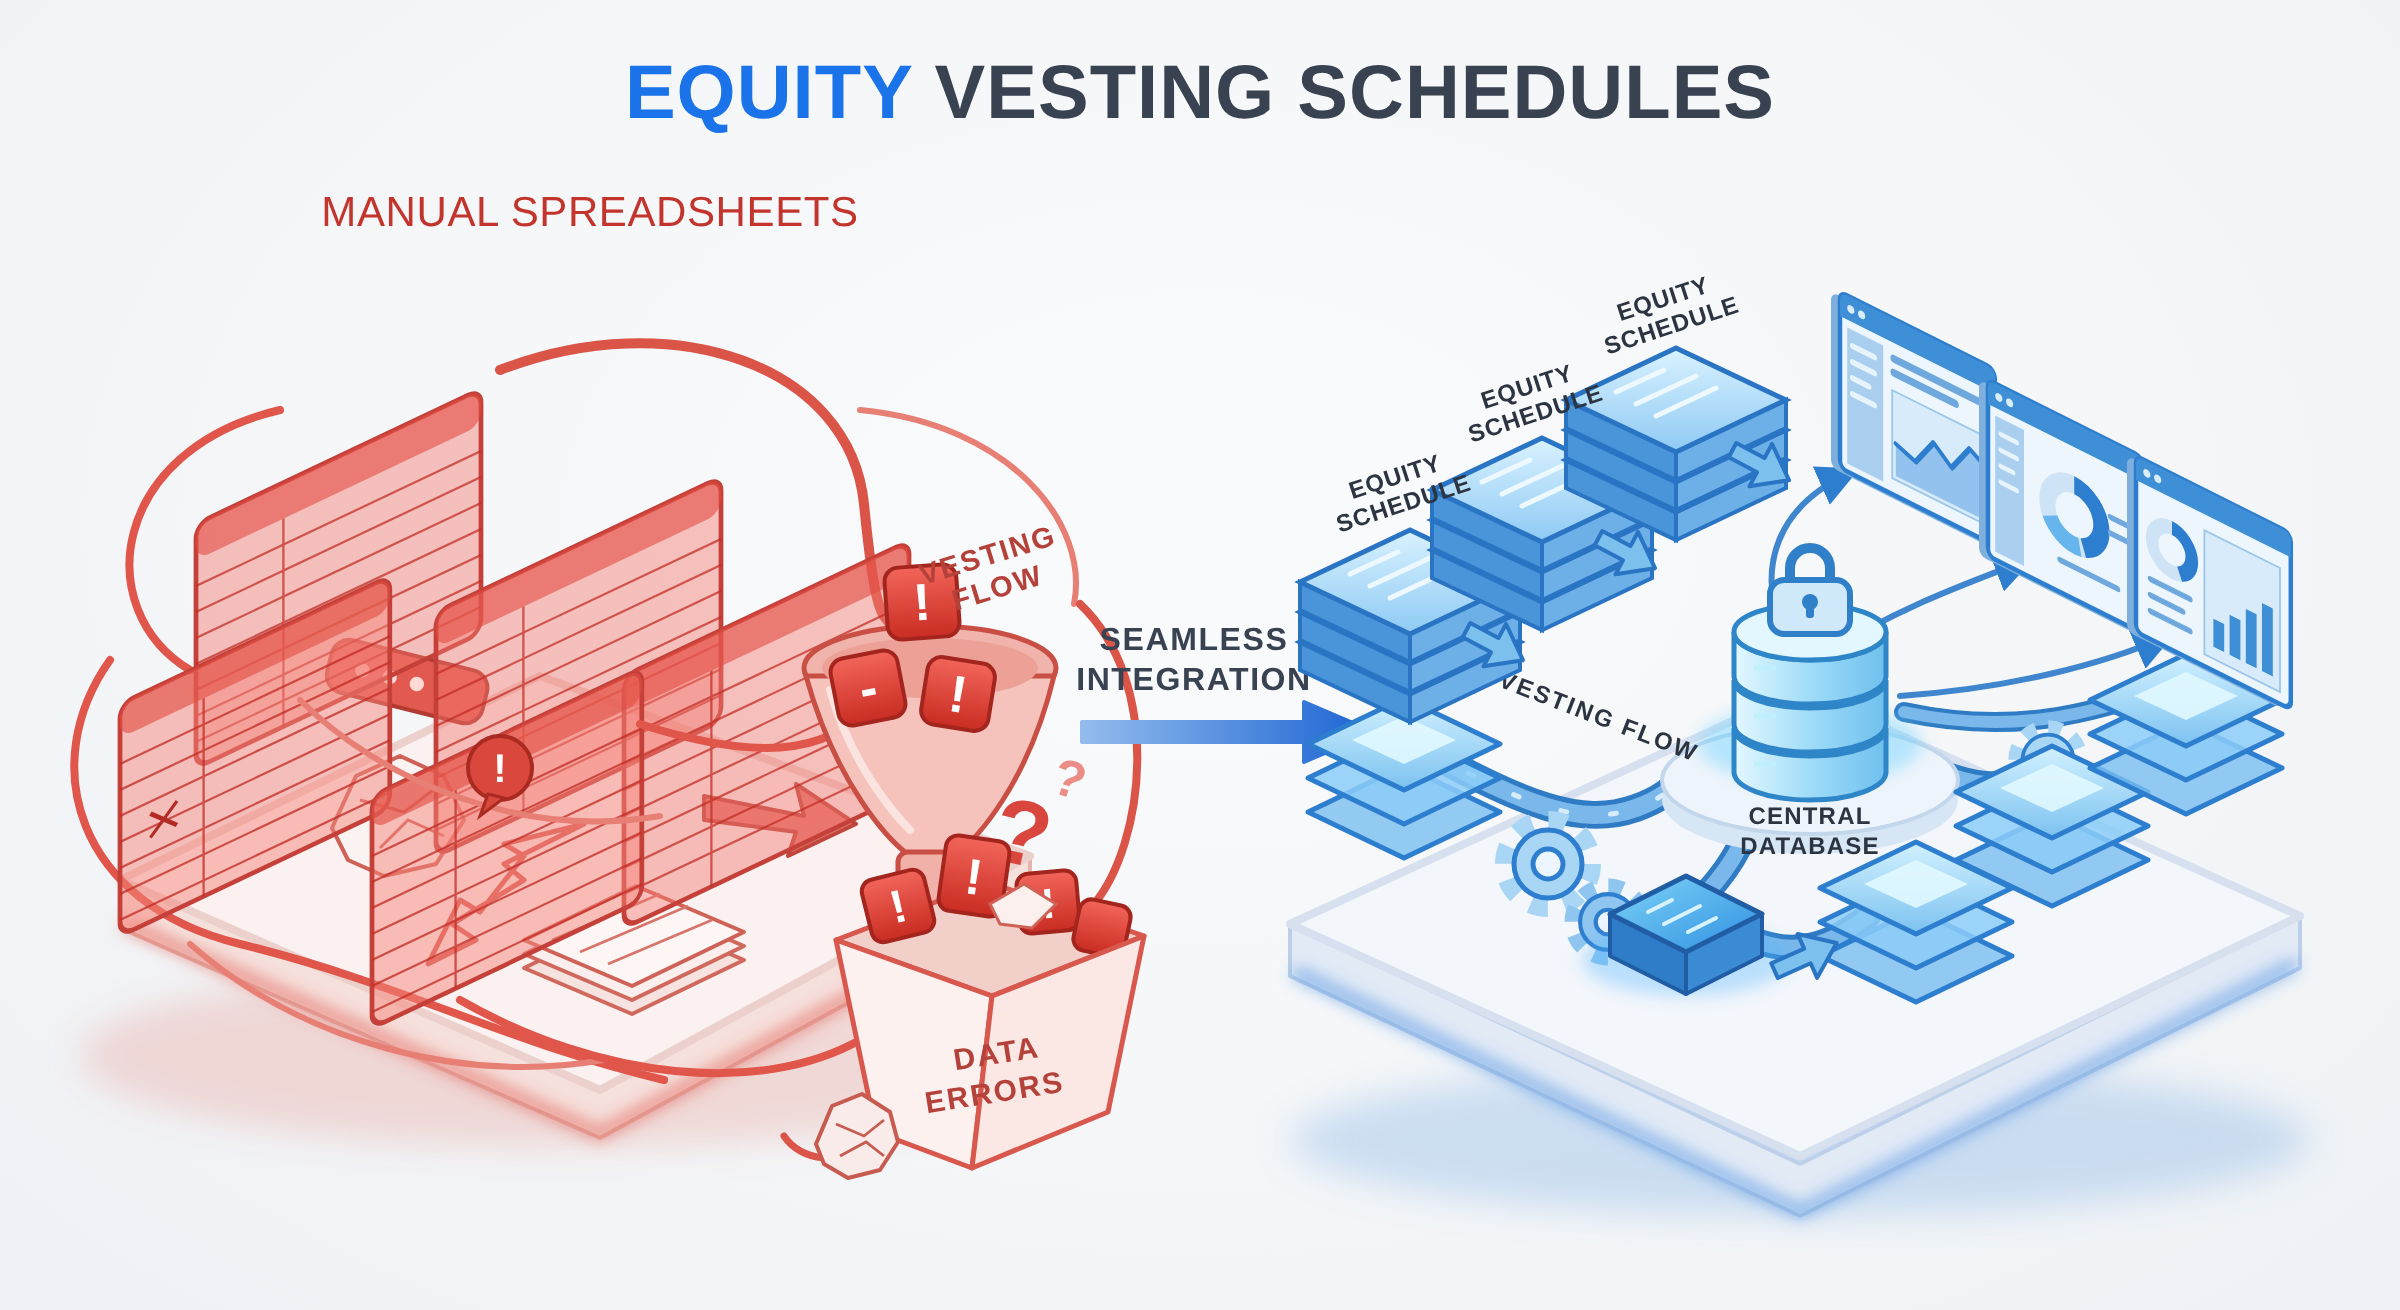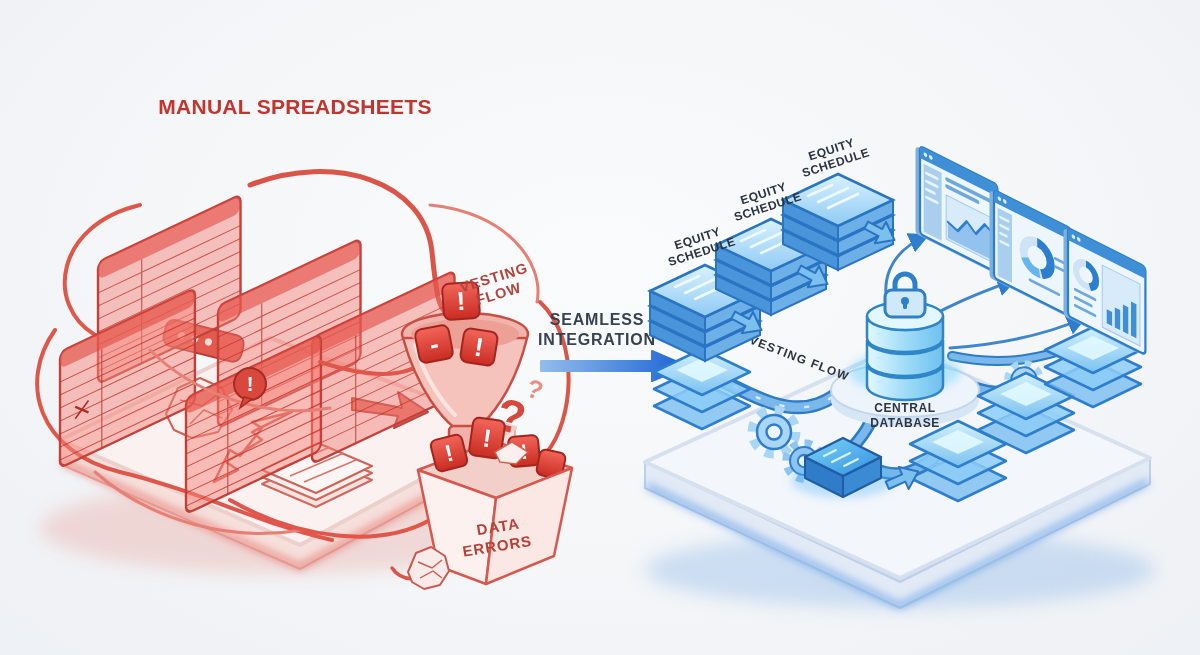--- a/index.html
+++ b/index.html
@@ -2,33 +2,34 @@
 <html><head>
 <meta charset="utf-8">
 <style>
   html,body{margin:0;padding:0;background:#e9ebef;}
   .stage{position:relative;width:1200px;height:655px;overflow:hidden;
     background:radial-gradient(ellipse at 50% 40%, #fafbfc 0%, #f4f6f8 55%, #eef1f5 100%);
     font-family:"Liberation Sans",sans-serif;}
   .title{position:absolute;top:26px;left:0;width:100%;text-align:center;margin:0;
     font-size:38px;font-weight:800;letter-spacing:.5px;color:#394251;}
   .title .hl{color:#1a73e8;}
-  .colhead{position:absolute;top:95px;font-size:21px;font-weight:700;letter-spacing:.3px;}
+  .colhead{position:absolute;top:95px;font-size:21px;font-weight:400;letter-spacing:.3px;}
   .left-head{left:115px;width:360px;text-align:center;color:#c2342c;}
   .right-head{left:725px;width:360px;text-align:center;color:#1a6fd4;}
   svg.scene{position:absolute;left:0;top:0;}
   svg text{font-family:"Liberation Sans",sans-serif;}
   .lbl-dark{fill:#2b3440;font-weight:bold;}
   .lbl-red{fill:#b5423a;font-weight:bold;}
 </style>
 </head>
 <body>
 
 <div class="stage">
 
+  <h1 class="title"><span class="hl">EQUITY</span><span> VESTING SCHEDULES</span></h1>
 
   <div class="colhead left-head">MANUAL SPREADSHEETS</div>
 
   <svg class="scene" width="1200" height="655" viewBox="0 0 1200 655">
     <defs>
       <linearGradient id="arrowGrad" x1="0" y1="0" x2="1" y2="0">
         <stop offset="0" stop-color="#93bced"></stop>
           <stop offset="1" stop-color="#1b63d3"></stop>
       </linearGradient>
       <linearGradient id="cardTop" x1="0" y1="0" x2="0" y2="1">

